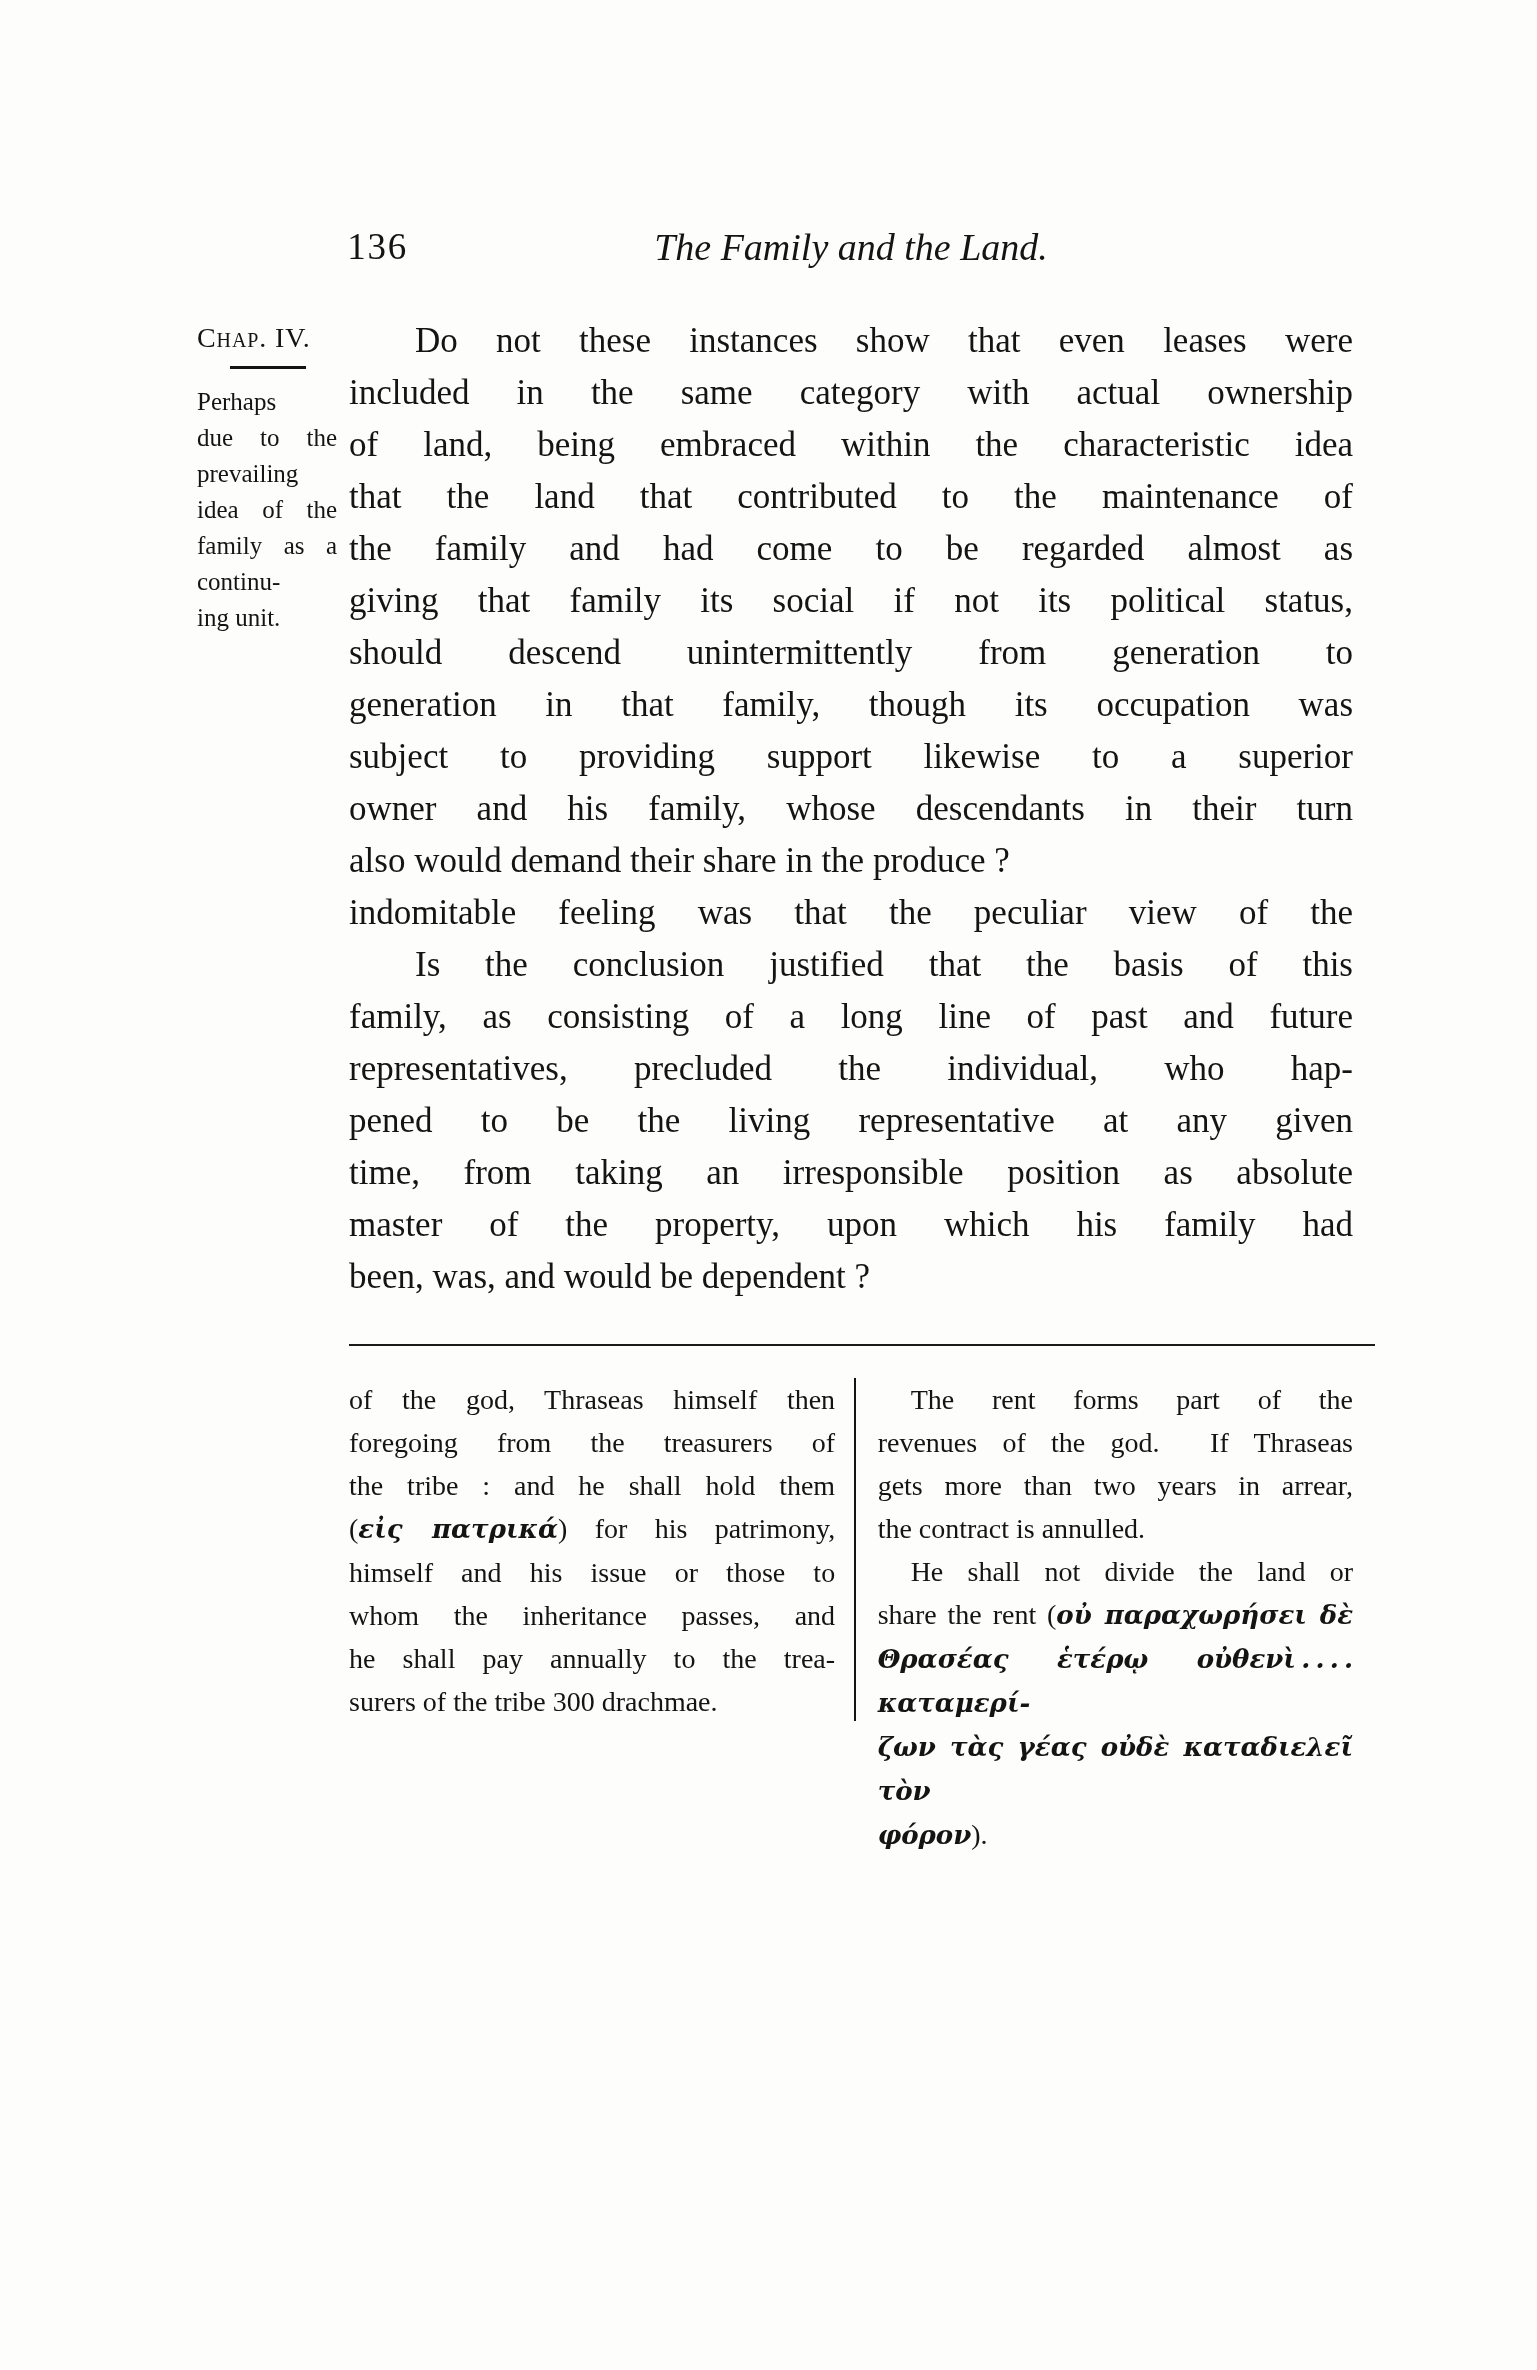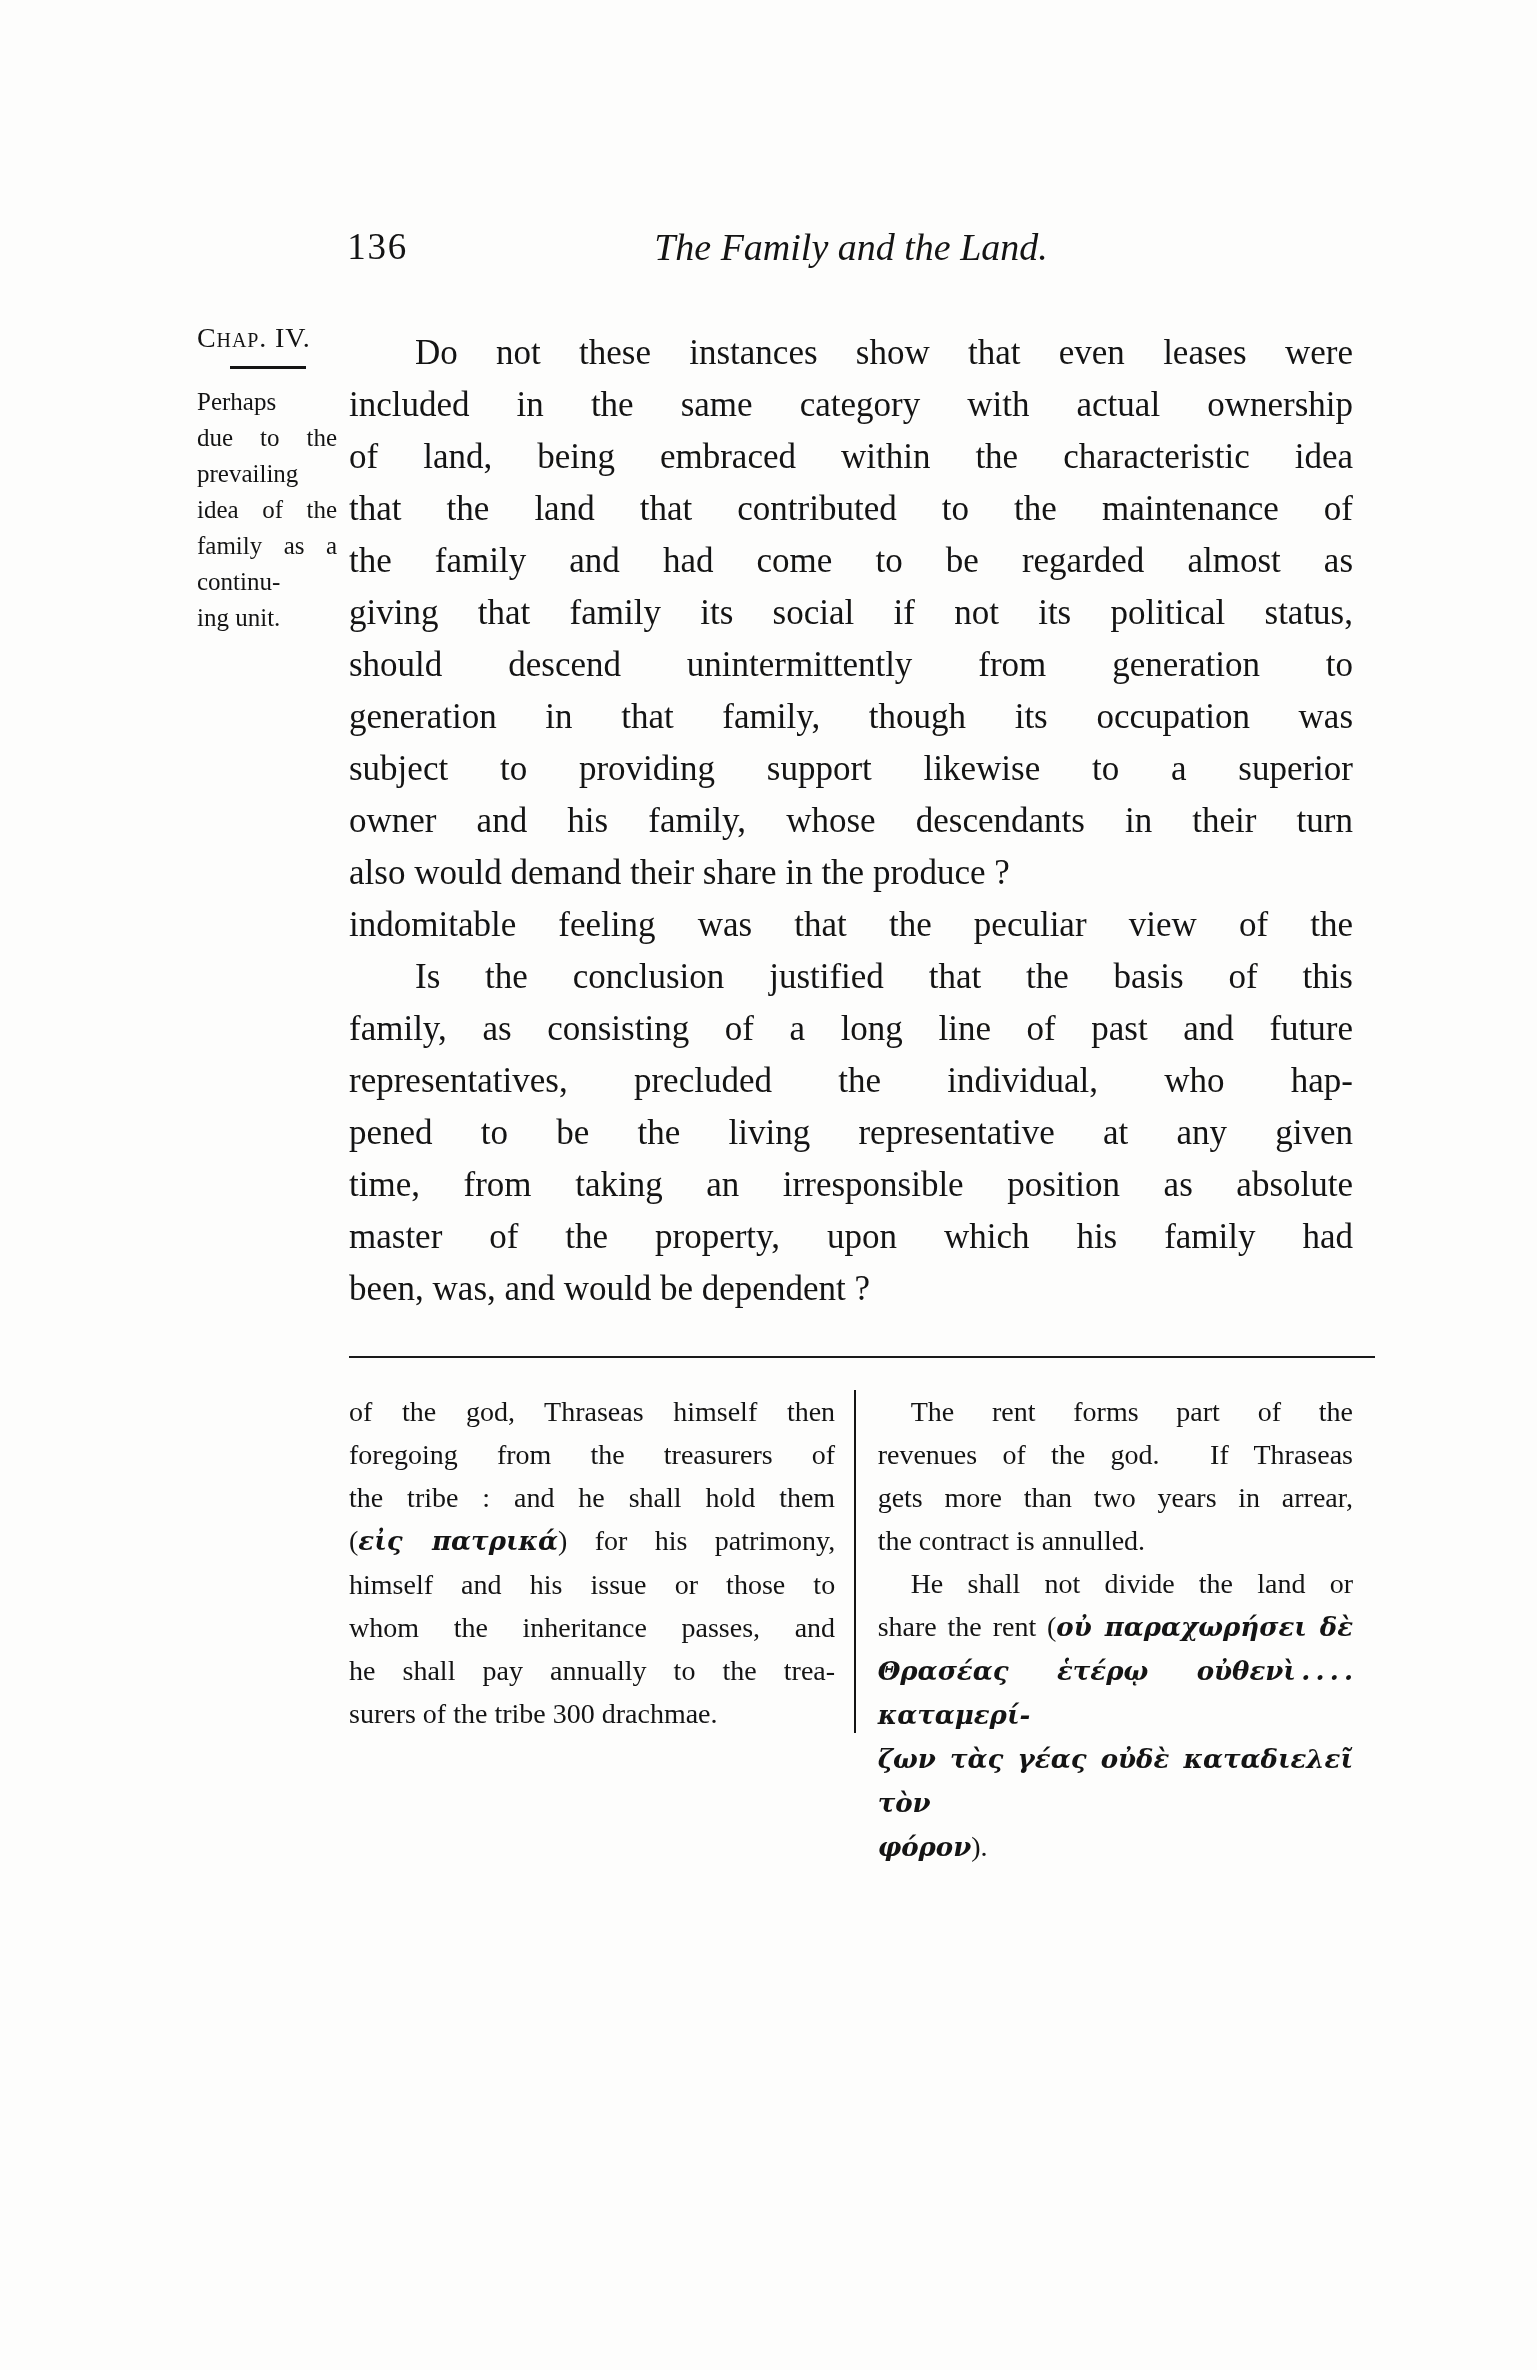--- a/index.html
+++ b/index.html
@@ -14,21 +14,21 @@
     font-family: "Liberation Serif", serif;
     overflow: hidden;
   }
   
   .content {
     position: absolute;
     left: 349px;
     top: 225px;
     width: 1004px;
   }
-  .header { position: relative; height: 46px; margin-bottom: 56px; font-size: 37px; }
+  .header { position: relative; height: 46px; margin-bottom: 44px; font-size: 37px; }
   .page-number { position: absolute; left: -1.8px; top: 0; letter-spacing: 1.8px; }
   .running-title { display: block; text-align: center; font-style: italic; font-size: 38px; }
   
   .margin-notes { position: absolute; left: 197px; top: 321px; width: 140px; }
   .chapter-label { font-variant: small-caps; font-size: 28px; letter-spacing: 0.9px; line-height: 33px; }
   .chapter-rule { width: 76px; height: 2.8px; background: #141414; margin: 12px 0 15.7px 33px; }
   .margin-note-text { font-size: 25px; line-height: 36px; }
   .margin-note-text .tline { text-align: justify; text-align-last: justify; }
   .margin-note-text .tline.last { text-align-last: left; }
   

